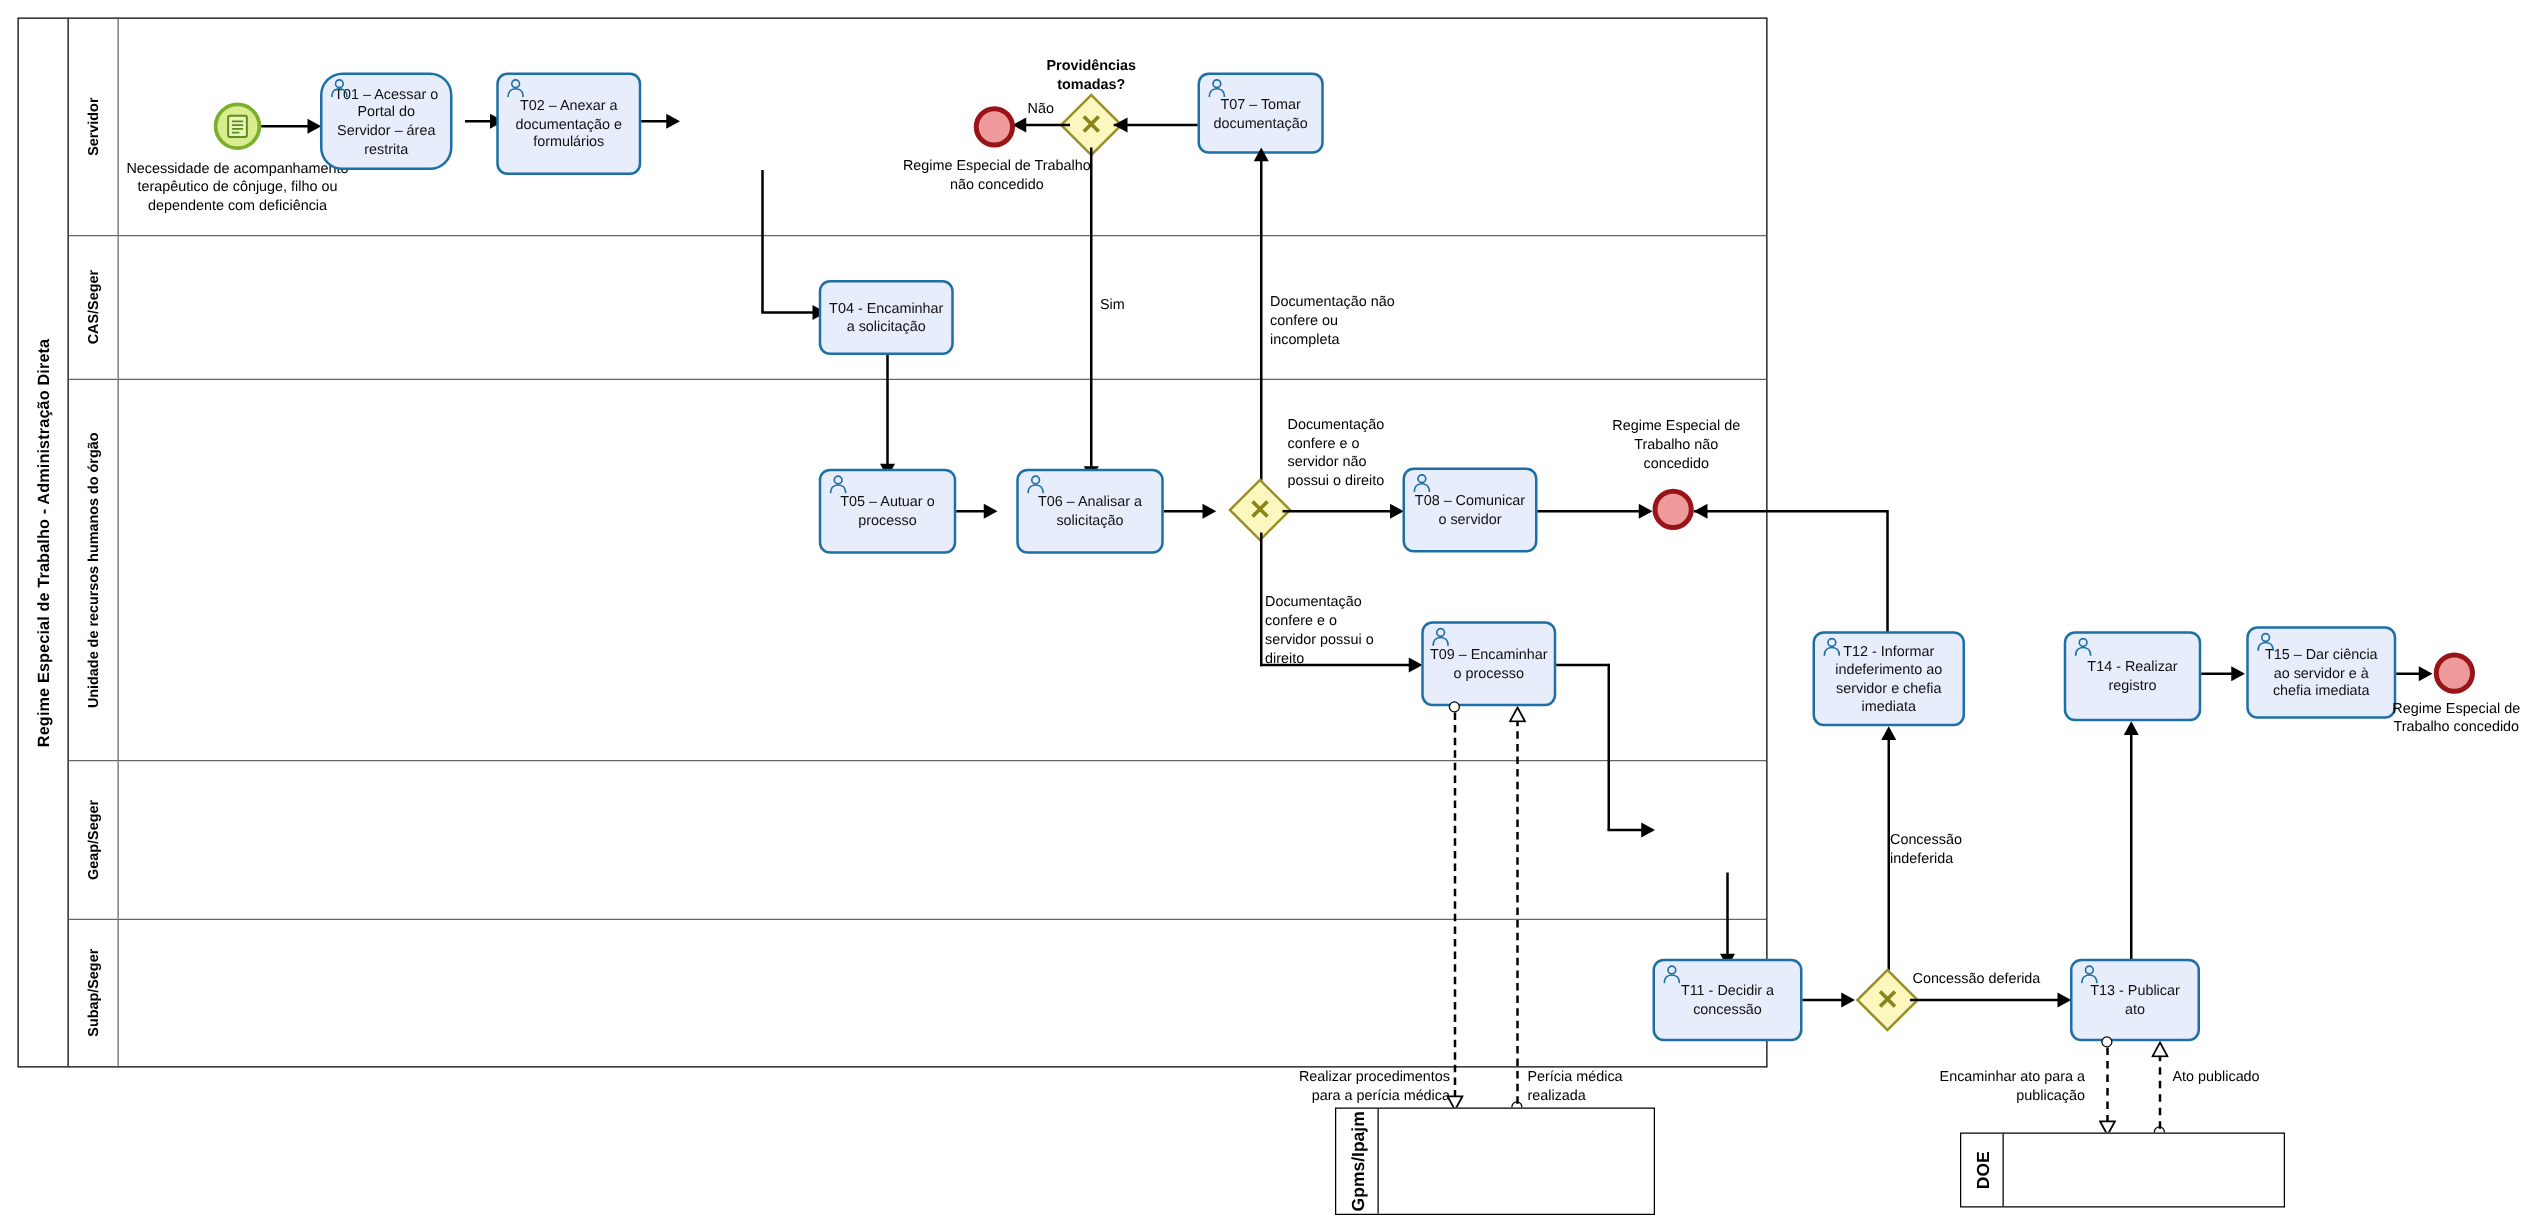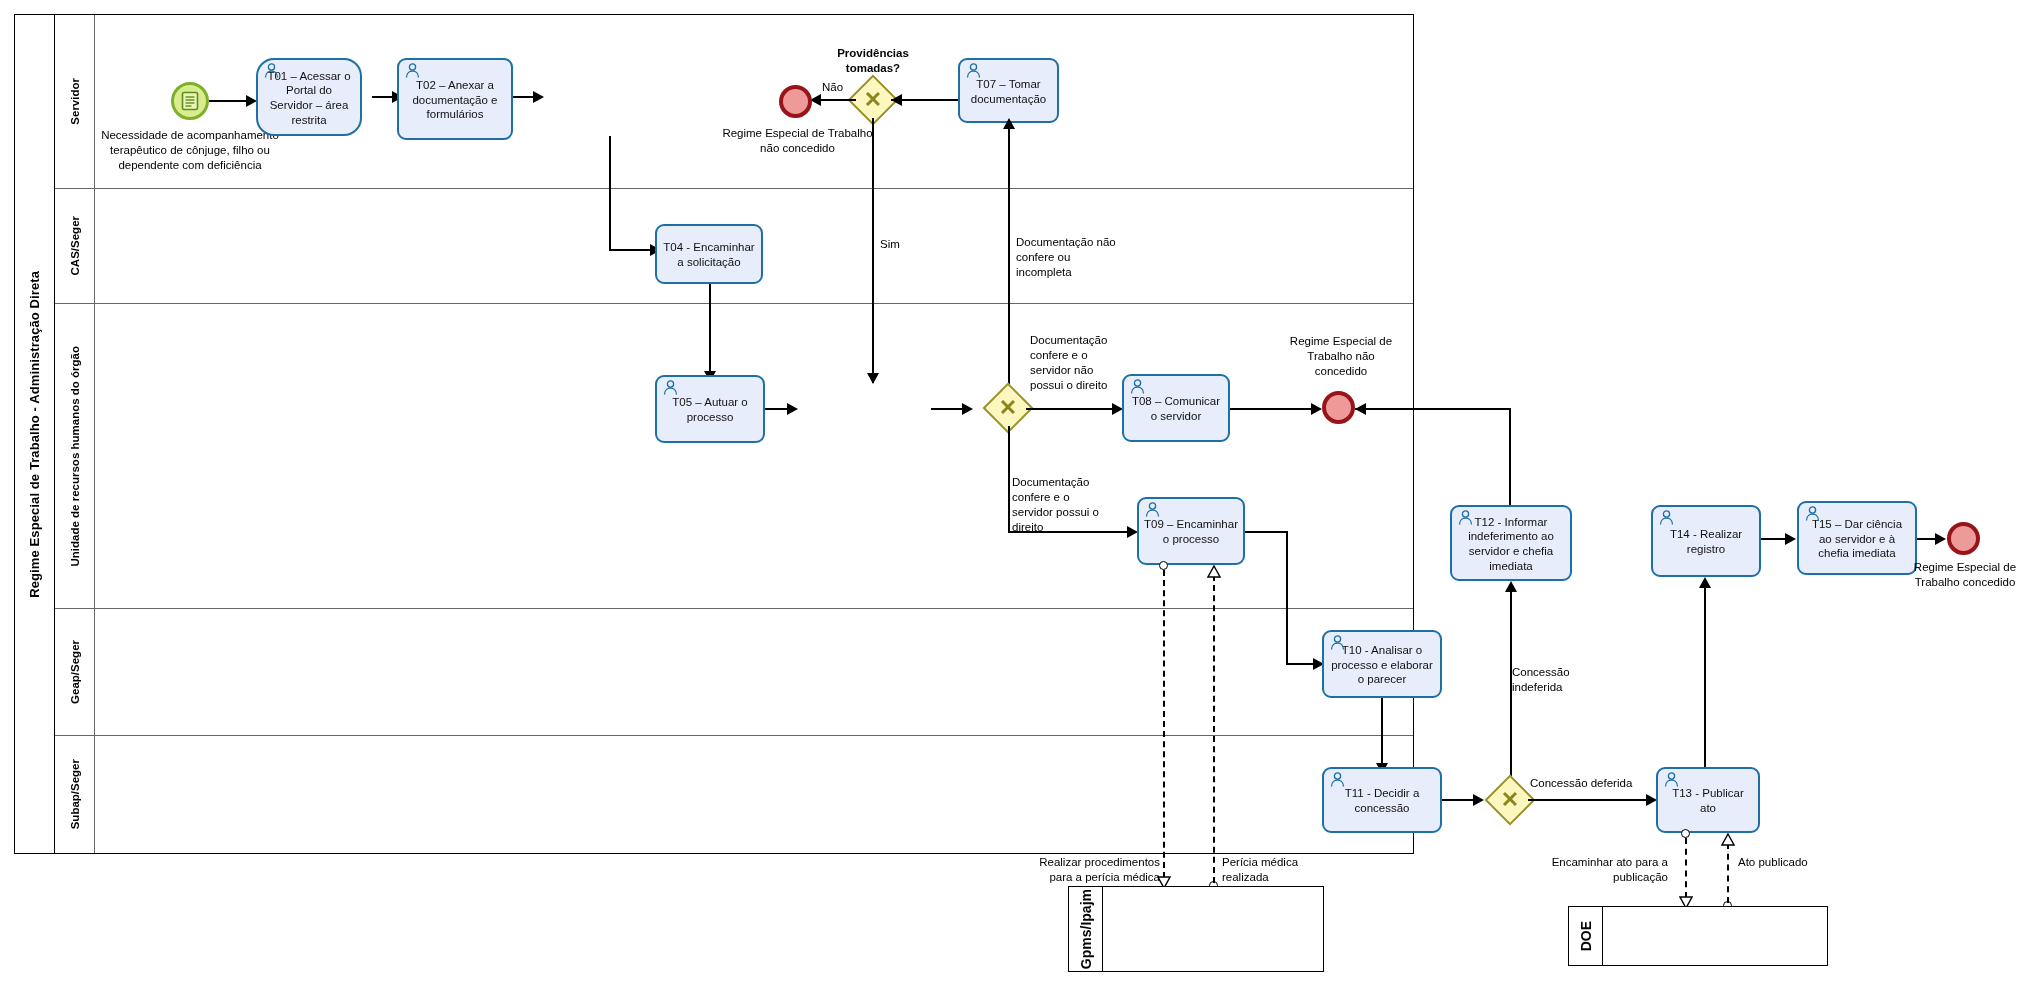--- a/index.html
+++ b/index.html
@@ -189,20 +189,27 @@
     <svg class="uicon" viewBox="0 0 17 15">
         <circle cx="8.5" cy="4" r="3.1" fill="none" stroke="#1d6fa5" stroke-width="1.3"></circle>
         <path d="M2.5 14.5 C2.5 9.5 6 8 8.5 8 C11 8 14.5 9.5 14.5 14.5" fill="none" stroke="#1d6fa5" stroke-width="1.3"></path>
       </svg>
     <span class="lbl">T05 – Autuar o processo</span>
   </div>
 
   <div class="ln lnh" style="left:765px;top:408px;width:30px;"></div>
   <div class="arw r" style="left:787px;top:403px;"></div>
 
+  <div class="task" style="left:813px;top:375px;width:118px;height:68px;">
+    <svg class="uicon" viewBox="0 0 17 15">
+        <circle cx="8.5" cy="4" r="3.1" fill="none" stroke="#1d6fa5" stroke-width="1.3"></circle>
+        <path d="M2.5 14.5 C2.5 9.5 6 8 8.5 8 C11 8 14.5 9.5 14.5 14.5" fill="none" stroke="#1d6fa5" stroke-width="1.3"></path>
+      </svg>
+    <span class="lbl">T06 – Analisar a solicitação</span>
+  </div>
 
   <div class="ln lnh" style="left:931px;top:408px;width:38px;"></div>
   <div class="arw r" style="left:962px;top:403px;"></div>
 
   <div class="gw" style="left:990px;top:390px;width:36px;height:36px;">
     <i></i>
     <b>✕</b>
   </div>
 
   <div class="lab" style="left:1030px;top:333px;width:92px;">Documentação confere e o servidor não possui o direito</div>
@@ -278,27 +285,20 @@
       </svg>
     <span class="lbl">T15 – Dar ciência ao servidor e à chefia imediata</span>
   </div>
 
   <div class="ln lnh" style="left:1917px;top:538px;width:26px;"></div>
   <div class="arw r" style="left:1935px;top:533px;"></div>
 
   <div class="evt end" style="left:1947px;top:522px;width:33px;height:33px;"></div>
   <div class="lab c" style="left:1912px;top:560px;width:106px;">Regime Especial de Trabalho concedido</div>
 
-  <div class="task" style="left:1322px;top:630px;width:120px;height:68px;">
-    <svg class="uicon" viewBox="0 0 17 15">
-        <circle cx="8.5" cy="4" r="3.1" fill="none" stroke="#1d6fa5" stroke-width="1.3"></circle>
-        <path d="M2.5 14.5 C2.5 9.5 6 8 8.5 8 C11 8 14.5 9.5 14.5 14.5" fill="none" stroke="#1d6fa5" stroke-width="1.3"></path>
-      </svg>
-    <span class="lbl">T10 -  Analisar o processo e elaborar o parecer</span>
-  </div>
 
   <div class="ln lnv" style="left:1381px;top:698px;height:72px;"></div>
   <div class="arw d" style="left:1376px;top:763px;"></div>
 
   <div class="task" style="left:1322px;top:767px;width:120px;height:66px;">
     <svg class="uicon" viewBox="0 0 17 15">
         <circle cx="8.5" cy="4" r="3.1" fill="none" stroke="#1d6fa5" stroke-width="1.3"></circle>
         <path d="M2.5 14.5 C2.5 9.5 6 8 8.5 8 C11 8 14.5 9.5 14.5 14.5" fill="none" stroke="#1d6fa5" stroke-width="1.3"></path>
       </svg>
     <span class="lbl">T11 -  Decidir a concessão</span>

